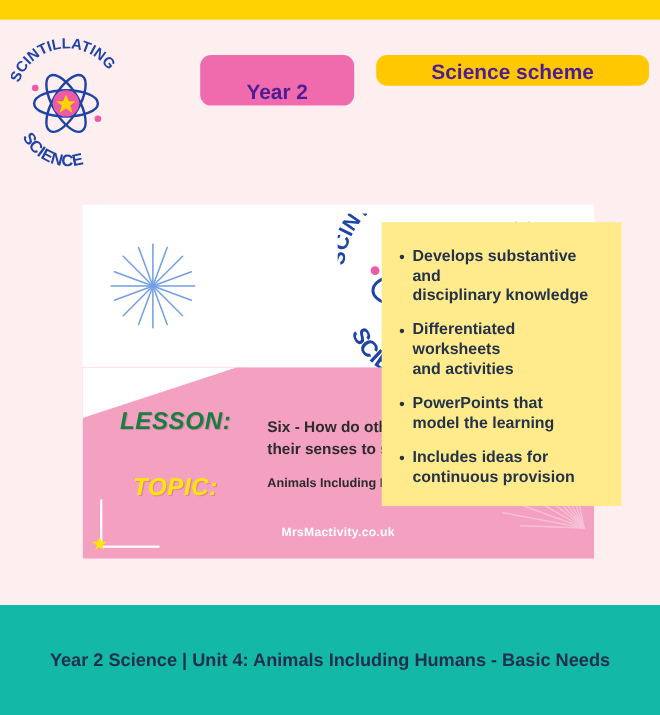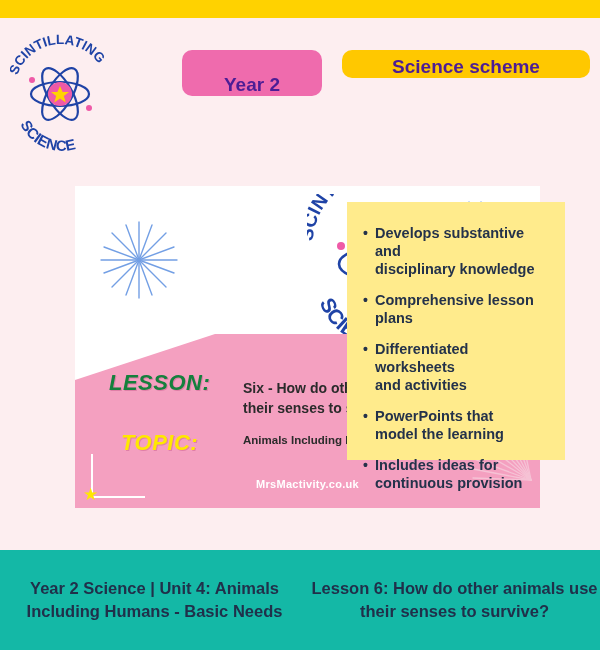--- a/index.html
+++ b/index.html
@@ -307,29 +307,27 @@
     <div class="corner-bracket"></div>
     <div class="corner-star">★</div>
 
     <div class="site-url">MrsMactivity.co.uk</div>
   </div>
 
   <div class="features">
     <ul>
       <li>Develops substantive and
 disciplinary knowledge</li>
-      <li>Comprehensive lesson plans</li>
       <li>Differentiated worksheets
 and activities</li>
       <li>PowerPoints that
 model the learning</li>
       <li>Includes ideas for
 continuous provision</li>
     </ul>
   </div>
 
   <div class="footer-gap"></div>
   <div class="footer">
     <div class="footer-line">Year 2 Science | Unit 4: Animals Including Humans - Basic Needs</div>
-    <div class="footer-line">Lesson 6: How do other animals use their senses to survive?</div>
   </div>
 
 </div>
 
 </body></html>

